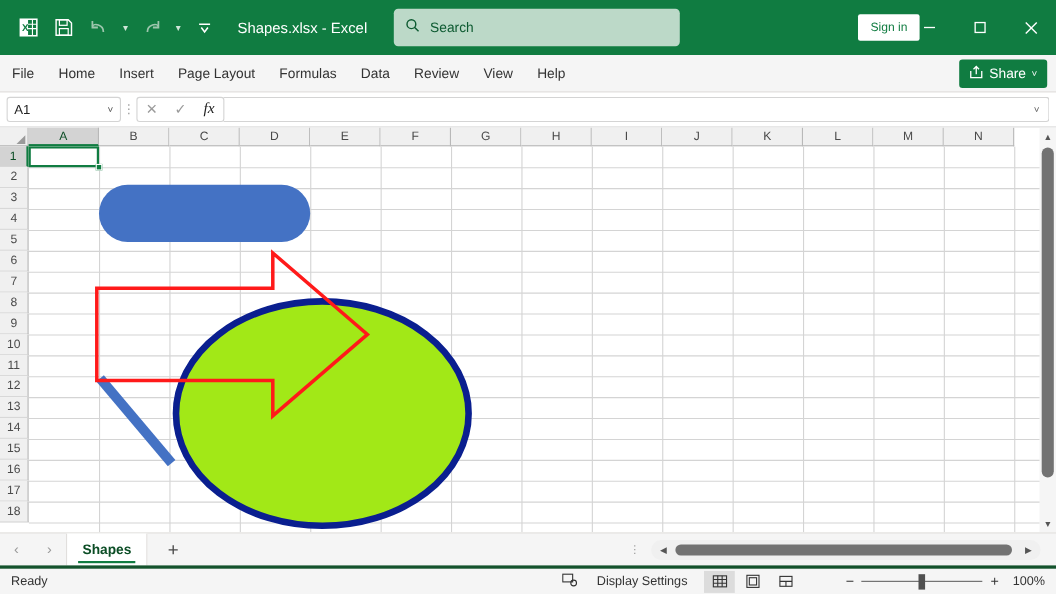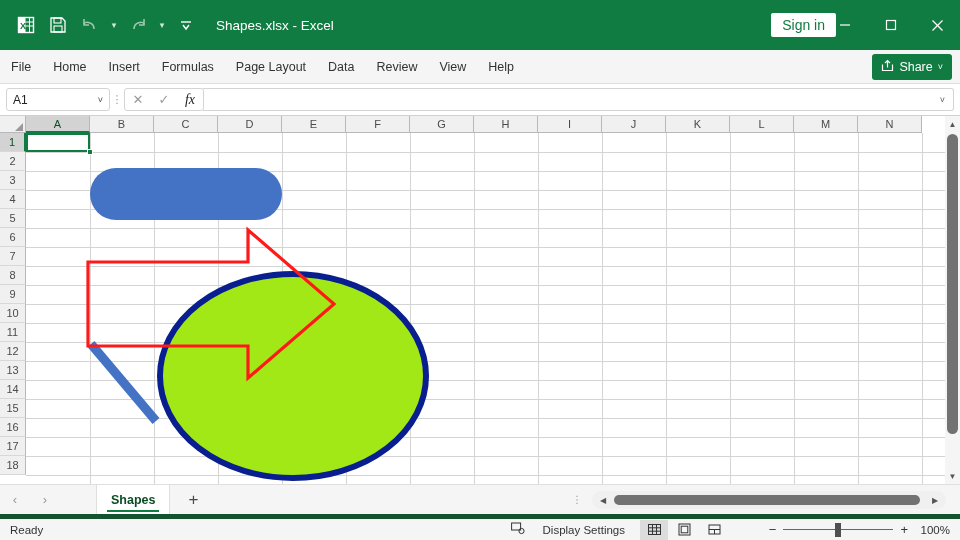--- a/index.html
+++ b/index.html
@@ -26,21 +26,21 @@
     color: #fff; font-size: 13.5px; margin-left: 14px; white-space: nowrap;
   }
   .searchbox {
     position: absolute; left: 358px; top: 8px; width: 260px; height: 34px;
     background: #BCD9C8; border-radius: 4px; display: flex; align-items: center;
     padding-left: 10px; gap: 9px;
   }
   .searchbox .sp { color: #0d5a31; font-size: 12.5px; }
   .signin {
     position: absolute; right: 124px; top: 13px; height: 24px; background: #fff;
-    color: #107C41; font-size: 14px; padding: 0 11px; display: flex; align-items: center;
+    color: #107C41; font-size: 11px; padding: 0 11px; display: flex; align-items: center;
     border-radius: 2px; white-space: nowrap;
   }
   .wctl {
     position: absolute; top: 0; height: 50px; width: 46px; display: flex;
     align-items: center; justify-content: center; color: #fff;
   }
   .wctl.min { right: 92px; } .wctl.max { right: 46px; } .wctl.close { right: 0; }
 
   
   .ribbon {
@@ -127,38 +127,38 @@
 
   
   .tabbar {
     height: 30px; flex: 0 0 30px; background: #F5F5F5; display: flex; align-items: center;
     border-top: 1px solid #E1DFDD; position: relative;
   }
   .navarrow { width: 30px; text-align: center; color: #9a9a9a; font-size: 13px; }
   .sheettab {
     height: 30px; background: #fff; padding: 0 14px; display: flex; align-items: center;
     font-size: 12.5px; color: #0b4d25; font-weight: bold; position: relative;
-    border-left: 1px solid #E1DFDD; border-right: 1px solid #E1DFDD; margin-left: 36px;
+    border-left: 1px solid #E1DFDD; border-right: 1px solid #E1DFDD;
   }
   .sheettab::after {
     content: ''; position: absolute; left: 10px; right: 10px; bottom: 3px; height: 2px; background: #107C41;
   }
   .addsheet { width: 46px; text-align: center; color: #4a4a4a; font-size: 17px; }
   .hdots { position: absolute; left: 572px; color: #999; font-size: 10px; }
   .hscroll {
     position: absolute; left: 592px; right: 14px; top: 6px; height: 18px; background: #F0F0F0;
     border-radius: 9px; display: flex; align-items: center;
   }
   .hs-arrow { width: 22px; text-align: center; color: #555; font-size: 8px; }
   .hs-track { flex: 1; height: 18px; position: relative; }
   .hs-thumb { position: absolute; left: 0; top: 4px; right: 4px; height: 10px; background: #727272; border-radius: 5px; }
 
   
   .statusbar {
-    height: 26px; flex: 0 0 26px; background: #F5F5F5; border-top: 5px solid #14532d;
+    height: 26px; flex: 0 0 26px; background: #F5F5F5; border-top: 3px solid #14532d;
     display: flex; align-items: center; font-size: 11.5px; color: #333; position: relative;
   }
   .sb-ready { margin-left: 10px; }
   .sb-acc { display: flex; align-items: center; gap: 6px; margin-left: 22px; }
   .sb-disp { position: absolute; right: 335px; display: flex; align-items: center; gap: 18px; }
   .views { position: absolute; right: 232px; display: flex; align-items: center; gap: 2px; }
   .vbtn { width: 28px; height: 20px; display: flex; align-items: center; justify-content: center; }
   .vbtn.active { background: #DCDCDC; }
   .zoomctl { position: absolute; right: 52px; display: flex; align-items: center; gap: 7px; }
   .zslider { width: 110px; height: 14px; position: relative; }
@@ -205,20 +205,29 @@
     </div>
     <div class="tb-chev">▾</div>
     <div class="tb-btn">
       <svg width="16" height="14" viewBox="0 0 16 14">
           <line x1="3" y1="4" x2="13" y2="4" stroke="#fff" stroke-width="1.4"></line>
           <path d="M5 7 L8 11 L11 7" fill="none" stroke="#fff" stroke-width="1.4"></path>
         </svg>
     </div>
     <div class="tb-title">Shapes.xlsx  -  Excel</div>
 
+    <div class="searchbox">
+      <span>
+        <svg width="14" height="14" viewBox="0 0 14 14">
+            <circle cx="6" cy="6" r="4" fill="none" stroke="#0d5a31" stroke-width="1.3"></circle>
+            <line x1="9" y1="9" x2="12.5" y2="12.5" stroke="#0d5a31" stroke-width="1.3"></line>
+          </svg>
+      </span>
+      <span class="sp">Search</span>
+    </div>
 
     <div class="signin">Sign in</div>
 
     <div class="wctl min">
       <svg width="12" height="12" viewBox="0 0 12 12">
           <line x1="1" y1="6" x2="11" y2="6" stroke="#fff" stroke-width="1.2"></line>
         </svg>
     </div>
     <div class="wctl max">
       <svg width="12" height="12" viewBox="0 0 12 12">
@@ -230,22 +239,22 @@
           <line x1="1.5" y1="1.5" x2="11.5" y2="11.5" stroke="#fff" stroke-width="1.3"></line>
           <line x1="11.5" y1="1.5" x2="1.5" y2="11.5" stroke="#fff" stroke-width="1.3"></line>
         </svg>
     </div>
   </div>
 
   <div class="ribbon">
     <div class="rtab">File</div>
     <div class="rtab">Home</div>
     <div class="rtab">Insert</div>
+    <div class="rtab">Page Layout</div>
     <div class="rtab">Formulas</div>
-    <div class="rtab">Page Layout</div>
     <div class="rtab">Data</div>
     <div class="rtab">Review</div>
     <div class="rtab">View</div>
     <div class="rtab">Help</div>
     <div class="share">
       <span>
         <svg width="13" height="13" viewBox="0 0 13 13">
             <path d="M1.5 5.5 L1.5 11.5 L11.5 11.5 L11.5 5.5" fill="none" stroke="#fff" stroke-width="1.2"></path>
             <path d="M6.5 8.5 L6.5 1.5 M4 4 L6.5 1.5 L9 4" fill="none" stroke="#fff" stroke-width="1.2"></path>
           </svg>

